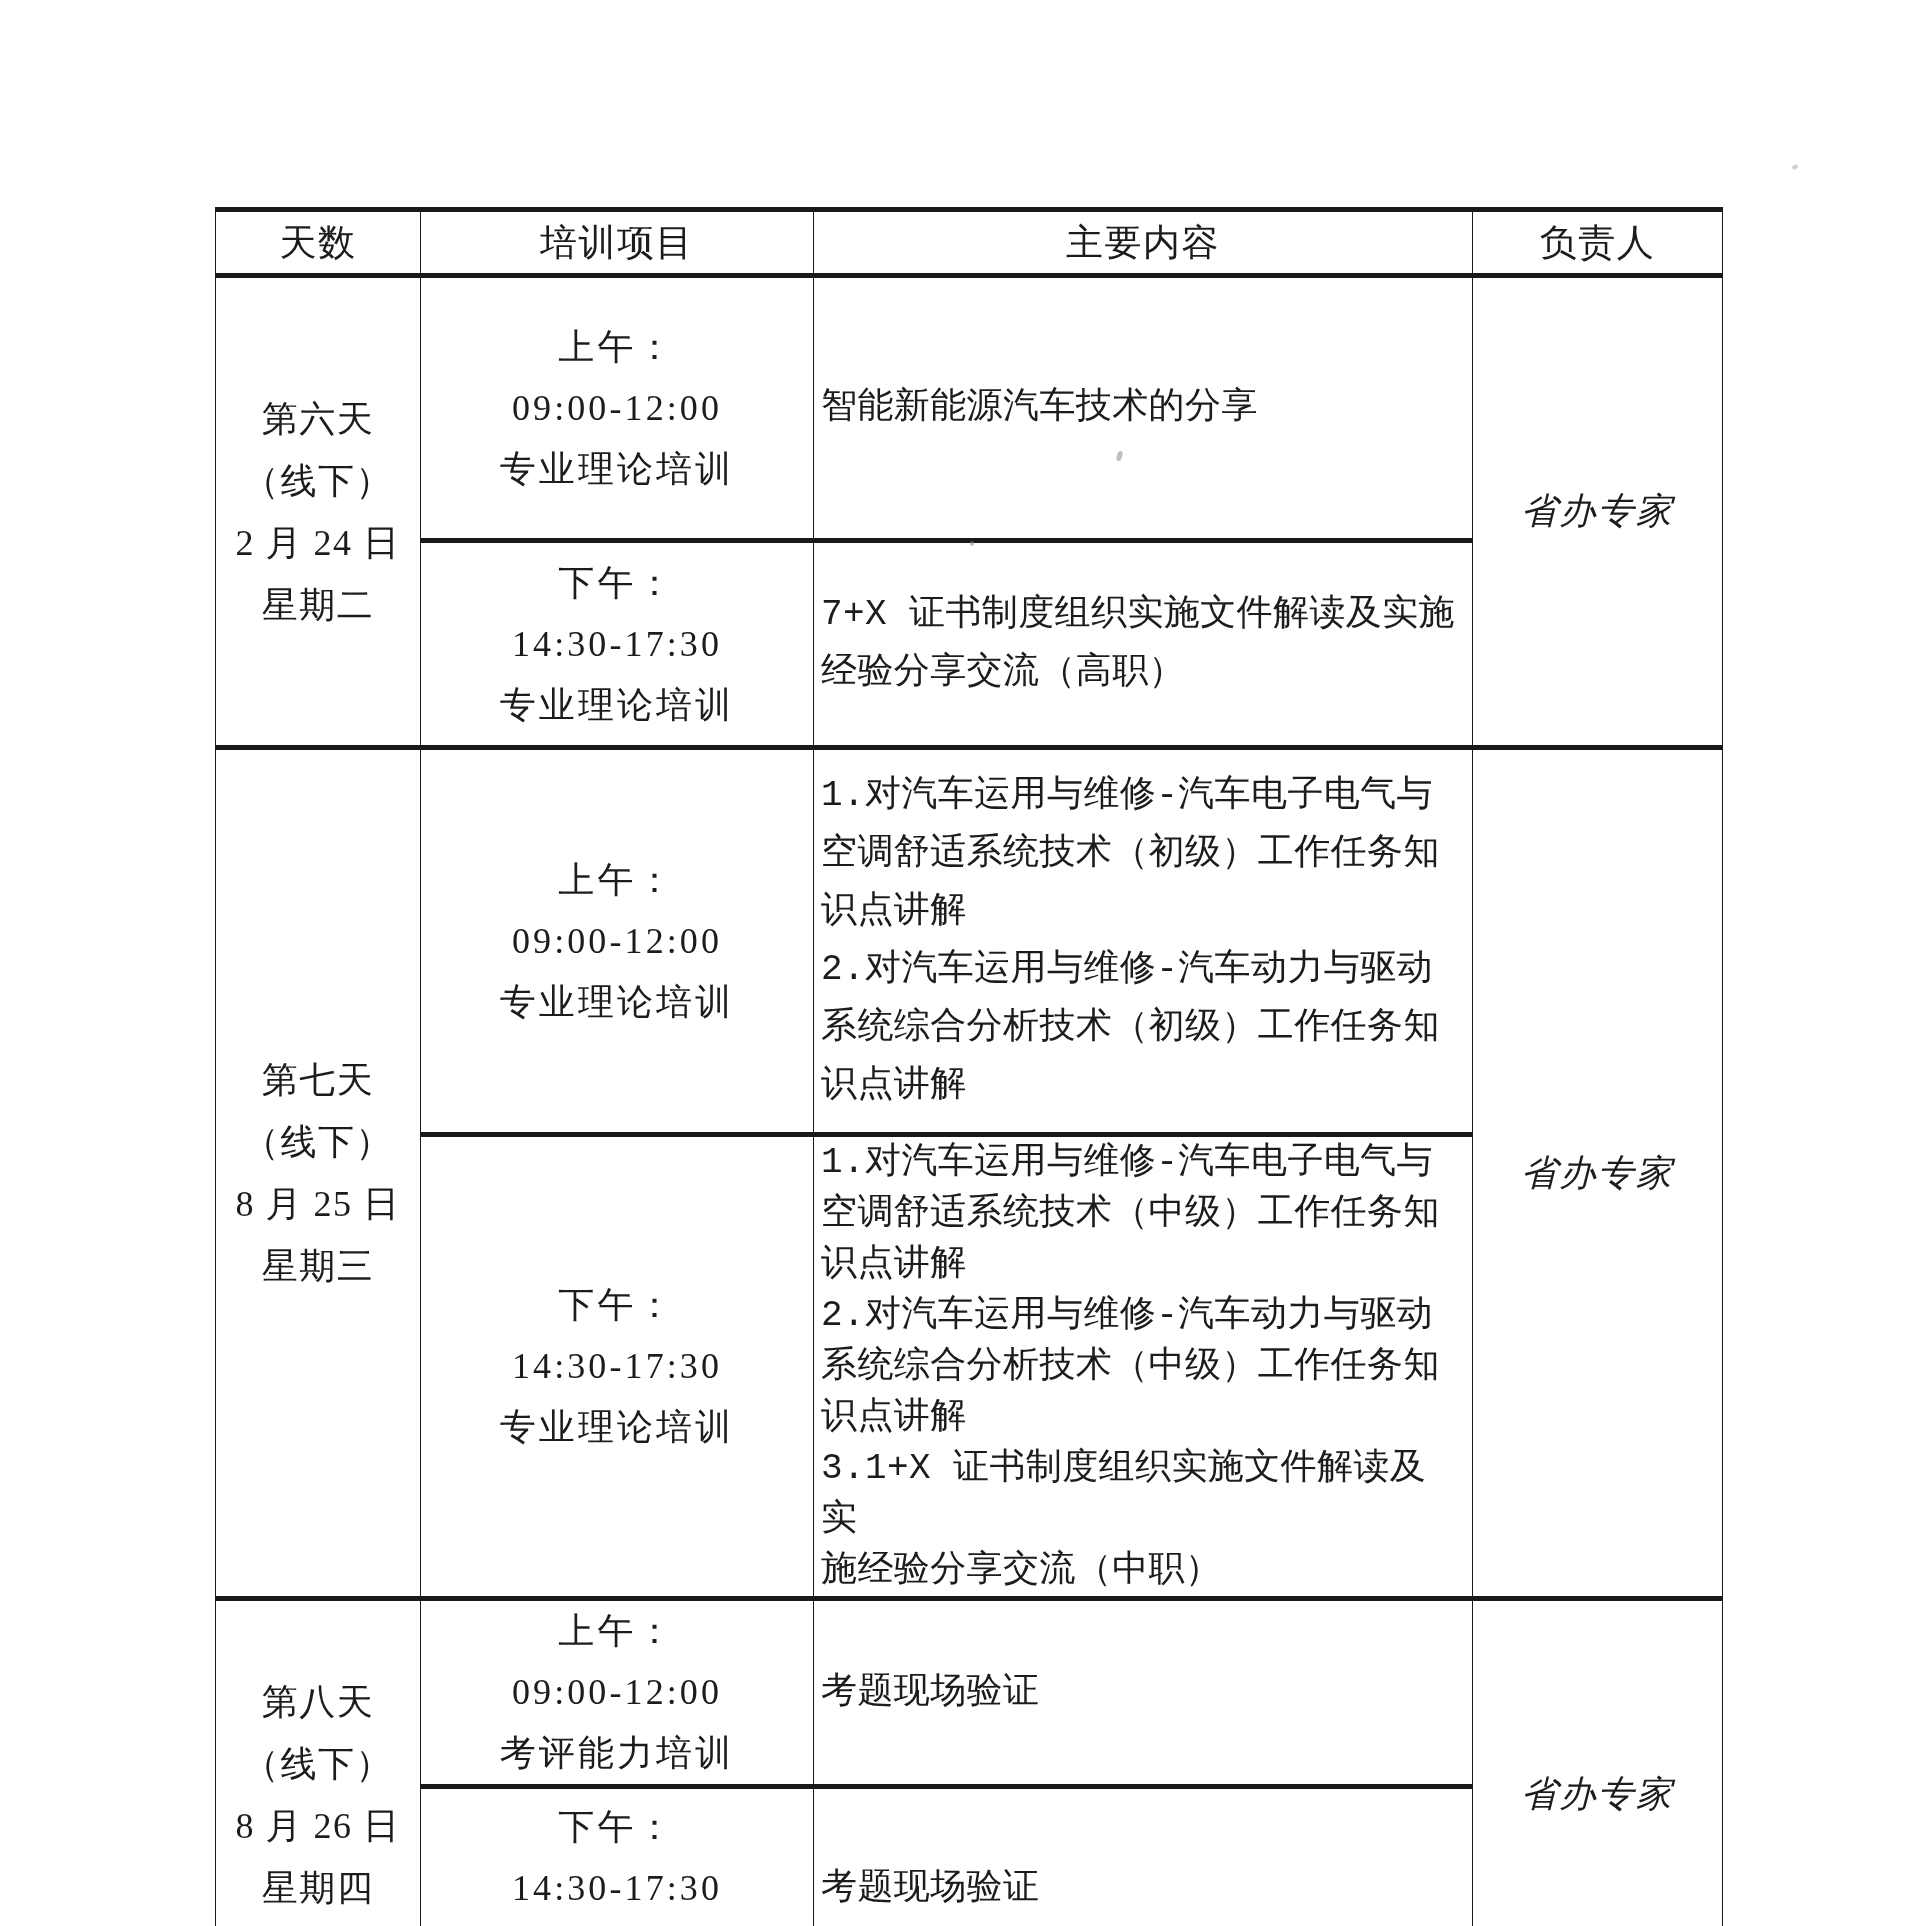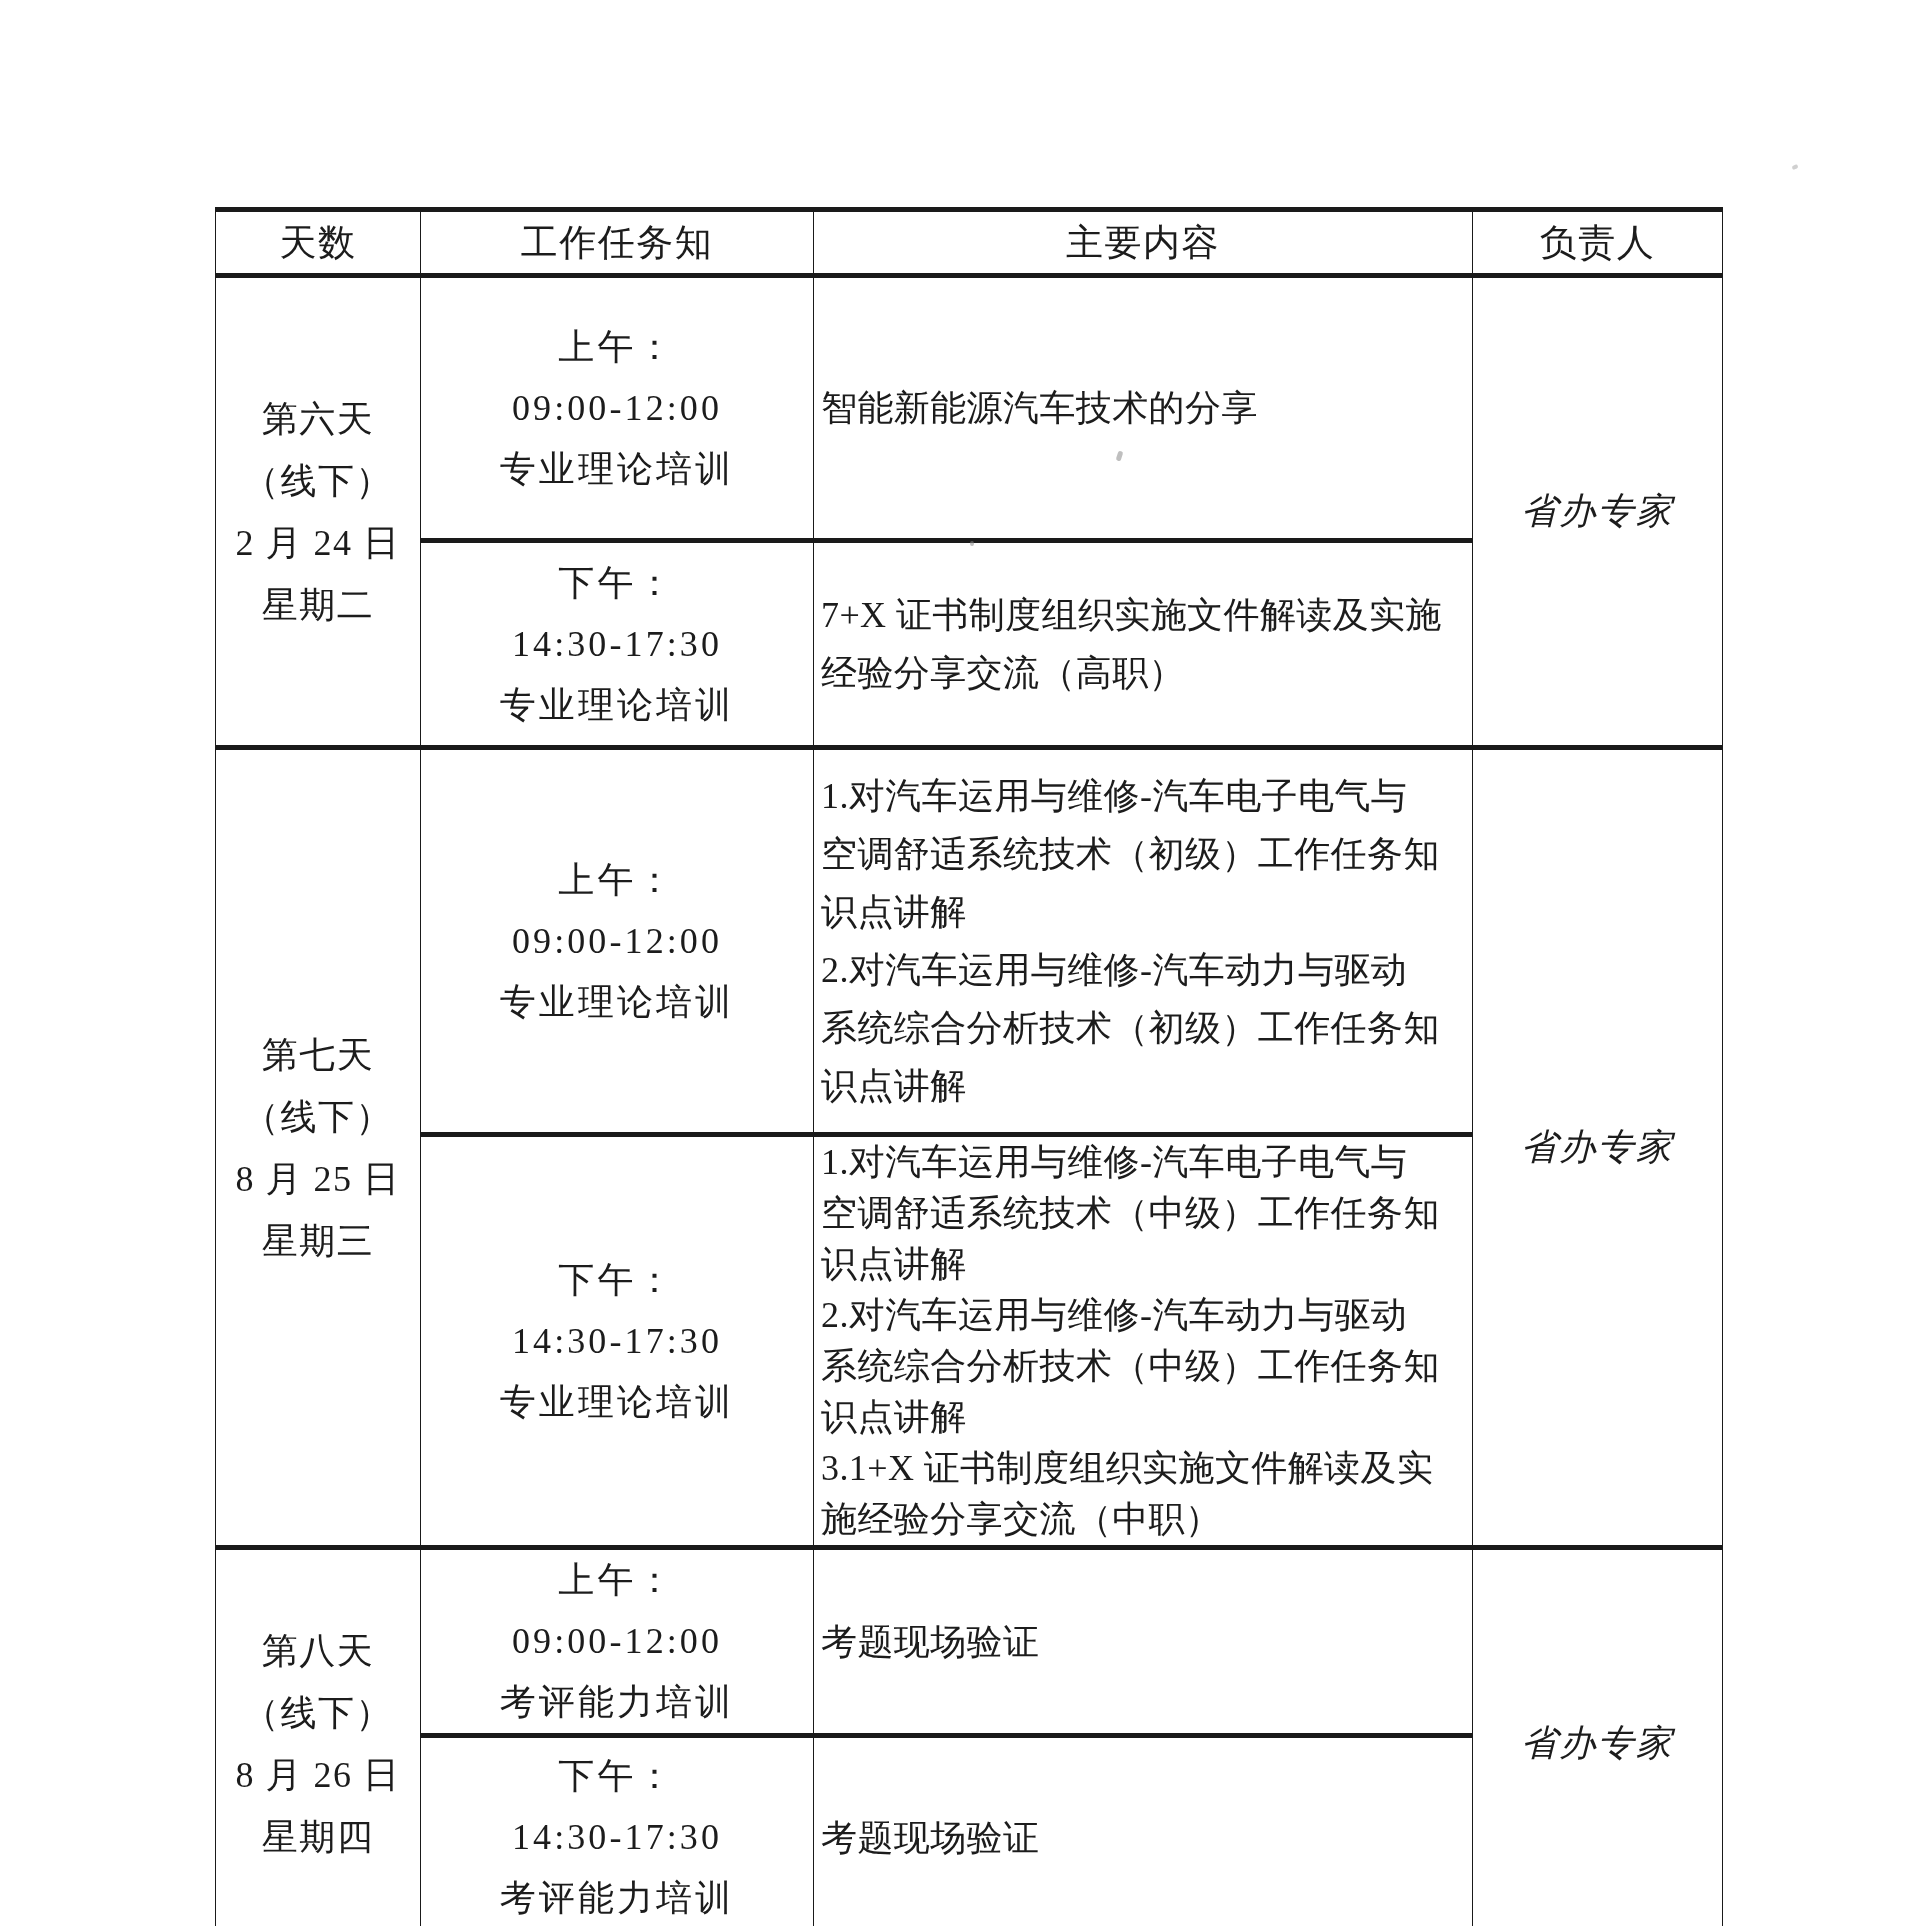--- a/index.html
+++ b/index.html
@@ -47,20 +47,21 @@
   .lines{white-space:pre-line;margin-left:16px;}
 
   td.daycell{line-height:62px;letter-spacing:1.5px;}
   td.projcell{line-height:61px;letter-spacing:3.1px;}
   td.contcell{
     text-align:left;
     padding-left:7px;
     padding-right:11.6px;
     line-height:58px;
     letter-spacing:0.4px;
+    font-family:Liberation Mono, monospace;
   }
   td.contcell.tight{line-height:51px;}
   td.ownercell{letter-spacing:2.3px;font-style:italic;}
 
   tr.h-hdr{height:66px;}
   tr.h-d6m{height:265px;}
   tr.h-d6a{height:207px;}
   tr.h-d7m{height:387px;}
   tr.h-d7a{height:408px;}
   tr.h-d8m{height:181px;}
@@ -80,21 +81,21 @@
     <colgroup>
       <col class="c1">
         <col class="c2">
         <col class="c3">
         <col class="c4">
     </colgroup>
 
     <tbody>
         <tr class="h-hdr">
       <th>天数</th>
-      <th>工作任务知</th>
+      <th>培训项目</th>
       <th>主要内容</th>
       <th>负责人</th>
     </tr>
 
     <tr class="h-d6m">
       <td class="daycell lines" rowspan="2">第六天
 （线下）
 2 月 24 日
 星期二</td>
       <td class="projcell lines">上午：

